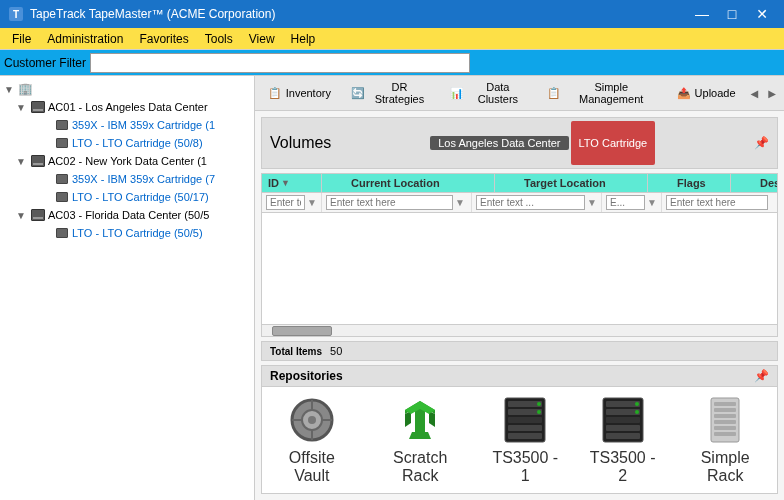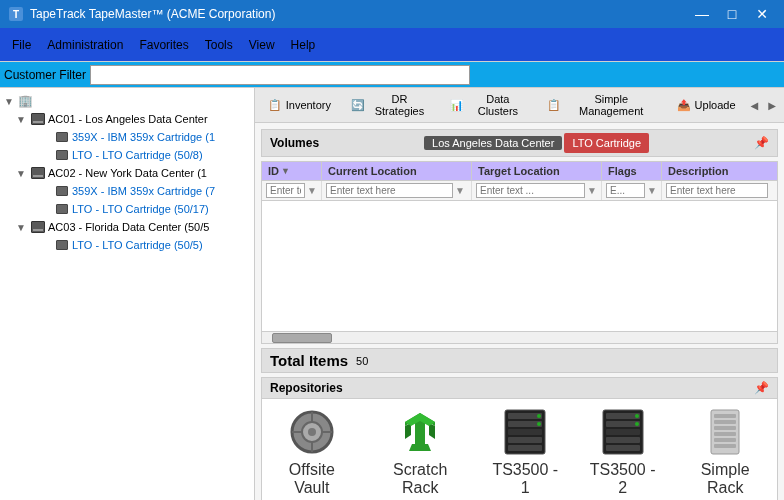--- a/index.html
+++ b/index.html
@@ -6,21 +6,21 @@
     body { font-family: 'Segoe UI', Tahoma, Geneva, Verdana, sans-serif; font-size: 12px; background: #f0f0f0; width: 784px; height: 500px; overflow: hidden; }
     
     
     .title-bar { background: #1a73c8; color: white; height: 28px; display: flex; align-items: center; padding: 0 8px; user-select: none; }
     .title-bar-icon { width: 16px; height: 16px; margin-right: 6px; }
     .title-bar-text { flex: 1; font-size: 12px; }
     .title-bar-controls { display: flex; gap: 2px; }
     .title-bar-btn { width: 28px; height: 22px; background: none; border: none; color: white; cursor: pointer; font-size: 14px; display: flex; align-items: center; justify-content: center; }
 
     
-    .menu-bar { background: #1d4ed8; height: 34px; display: flex; align-items: center; border-bottom: 1px solid #d0d0d0; padding: 0 4px; }
+    .menu-bar { background: #fde047; height: 22px; display: flex; align-items: center; border-bottom: 1px solid #d0d0d0; padding: 0 4px; }
     .menu-item { padding: 2px 8px; cursor: pointer; font-size: 12px; color: #000; }
 
     
     .filter-bar { background: #0ea5e9; height: 26px; display: flex; align-items: center; padding: 2px 4px; border-bottom: 1px solid #ccc; }
     .filter-label { font-size: 12px; margin-right: 4px; color: #000; }
     .filter-input { height: 20px; width: 380px; border: 1px solid #999; padding: 0 4px; font-size: 12px; background: white; }
 
     
     .main { display: flex; height: calc(500px - 76px); }
 
@@ -47,41 +47,41 @@
     
     .toolbar { background: #e8e8e8; border-bottom: 1px solid #ccc; display: flex; align-items: center; padding: 2px 4px; gap: 2px; }
     .tab-btn { display: flex; align-items: center; gap: 4px; padding: 2px 8px; border: 1px solid transparent; background: none; cursor: pointer; font-size: 11px; border-radius: 2px; }
     .tab-arrow { font-size: 10px; color: #666; cursor: pointer; padding: 2px 4px; }
 
     
     .content { flex: 1; padding: 6px; overflow: hidden; display: flex; flex-direction: column; }
 
     
     .volumes-header { background: #e0e0e0; border: 1px solid #ccc; padding: 3px 8px; display: flex; align-items: center; justify-content: space-between; }
-    .volumes-title { font-weight: bold; font-size: 12px; }
+    .volumes-title { font-weight: normal; font-size: 16px; }
     .volumes-breadcrumb { display: flex; gap: 2px; align-items: center; }
     .breadcrumb-tag { background: #555; color: white; padding: 1px 8px; font-size: 11px; border-radius: 2px; }
-    .breadcrumb-tag-blue { background: #cc4444; color: white; padding: 4px 8px; font-size: 11px; border-radius: 2px; }
+    .breadcrumb-tag-blue { background: #cc4444; color: white; padding: 16px 8px; font-size: 11px; border-radius: 2px; }
 
     
     .table-container { border: 1px solid #ccc; background: white; flex: 1; overflow: hidden; display: flex; flex-direction: column; margin-top: 4px; }
-    .table-header { display: grid; grid-template-columns: 60px 150px 130px 60px 1fr; background: #c4b5fd; border-bottom: 1px solid #ccc; }
+    .table-header { display: grid; grid-template-columns: 60px 150px 130px 60px 1fr; background: #5eead4; border-bottom: 1px solid #ccc; gap: 23px; }
     .th { padding: 3px 6px; font-size: 11px; font-weight: bold; border-right: 1px solid #ccc; display: flex; align-items: center; gap: 2px; color: #333; }
     .th:last-child { border-right: none; }
     .th-sort { font-size: 9px; color: #666; }
     .filter-row { display: grid; grid-template-columns: 60px 150px 130px 60px 1fr; background: #f5f5f5; border-bottom: 1px solid #ccc; }
     .filter-cell { padding: 2px 4px; border-right: 1px solid #ddd; display: flex; align-items: center; }
     .filter-cell:last-child { border-right: none; }
     .filter-cell input { width: 100%; border: 1px solid #aaa; padding: 1px 3px; font-size: 10px; background: white; }
     .filter-funnel { font-size: 10px; color: #888; cursor: pointer; margin-left: 2px; }
     .table-body { flex: 1; overflow-y: auto; background: white; }
 
     
     .total-bar { background: #e0e0e0; border: 1px solid #ccc; padding: 3px 8px; display: flex; align-items: center; gap: 8px; margin-top: 4px; }
-    .total-label { font-weight: bold; font-size: 15px; }
+    .total-label { font-weight: bold; font-size: 10px; }
     .total-value { font-size: 11px; }
 
     
     .repo-header { background: #e0e0e0; border: 1px solid #ccc; padding: 3px 8px; display: flex; align-items: flex-start; justify-content: space-between; margin-top: 4px; }
     .repo-title { font-weight: bold; font-size: 12px; }
     .repo-content { background: white; border: 1px solid #ccc; border-top: none; padding: 8px; display: flex; gap: 20px; align-items: center; }
     .repo-item { display: flex; flex-direction: column; align-items: center; gap: 4px; cursor: pointer; min-width: 70px; }
     .repo-icon { width: 50px; height: 50px; display: flex; align-items: center; justify-content: center; }
     .repo-label { font-size: 16px; text-align: center; color: #333; }
 

